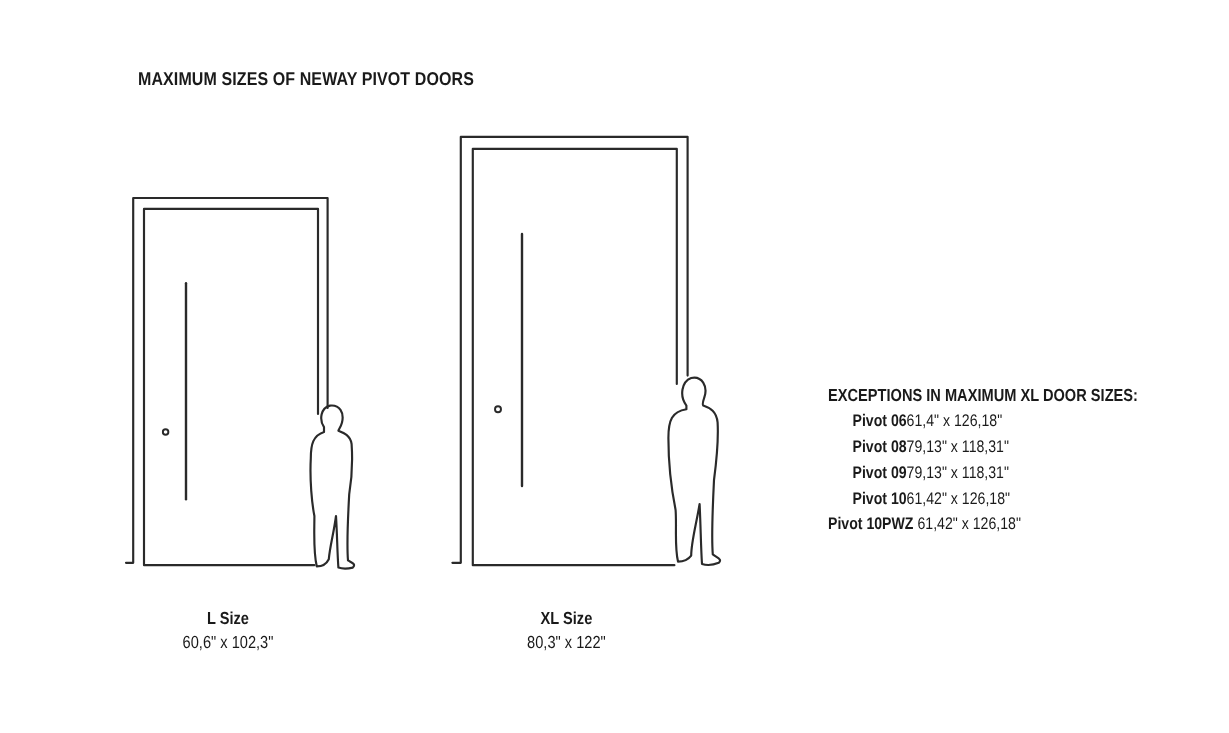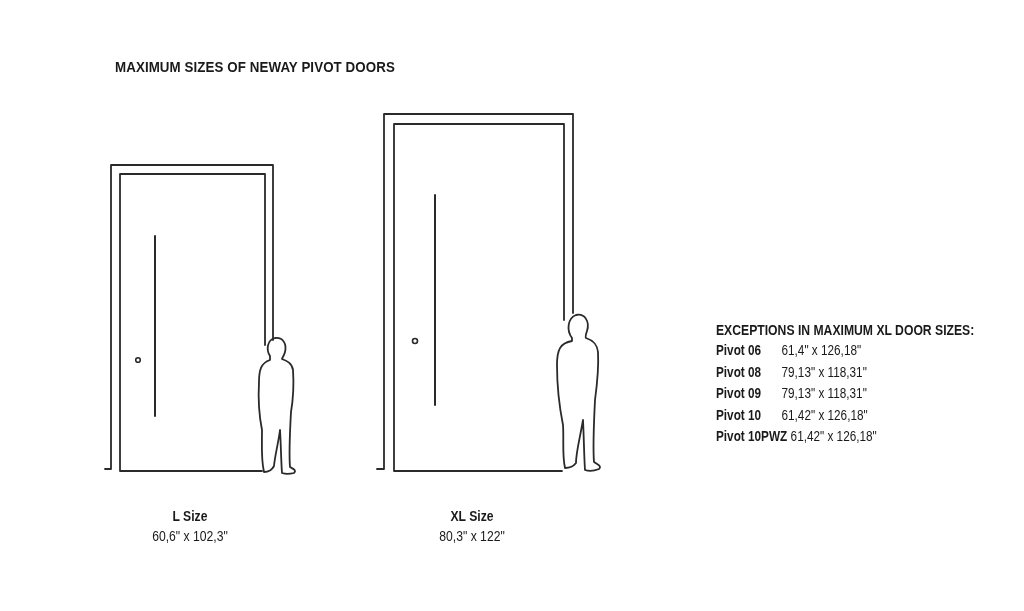--- a/index.html
+++ b/index.html
@@ -1,21 +1,21 @@
 <!DOCTYPE html>
 <html><head>
 <meta charset="utf-8">
 <style>
   html, body { margin: 0; padding: 0; background: #ffffff; }
   body { width: 1024px; height: 611px; position: relative; overflow: hidden; font-family: "Liberation Sans", sans-serif; color: #1a1a1a; }
   .title { position: absolute; left: 115px; top: 58px; font-size: 15.5px; font-weight: bold; letter-spacing: 0.1px; transform: scaleX(0.86); transform-origin: left top; white-space: nowrap; }
   .drawing { position: absolute; left: 0; top: 0; }
   .caption { position: absolute; text-align: center; font-size: 14.5px; line-height: 20px; transform: scaleX(0.84); white-space: nowrap; }
   .caption .name { font-weight: bold; }
-  .exceptions { position: absolute; left: 716px; top: 322px; }
+  .exceptions { position: absolute; left: 690px; top: 322px; text-align: right; }
   .exc-title { font-size: 14.5px; font-weight: bold; transform: scaleX(0.84); transform-origin: left top; white-space: nowrap; margin-bottom: 4px; }
   .exc-row { height: 21.5px; font-size: 14px; white-space: nowrap; transform: scaleX(0.84); transform-origin: left top; display: flex; }
   .exc-model { font-weight: bold; display: inline-block; width: 78px; }
   .exc-model.wide { width: auto; margin-right: 4px; }
 </style>
 </head>
 <body>
 
 <div class="title">MAXIMUM SIZES OF NEWAY PIVOT DOORS</div>
 

